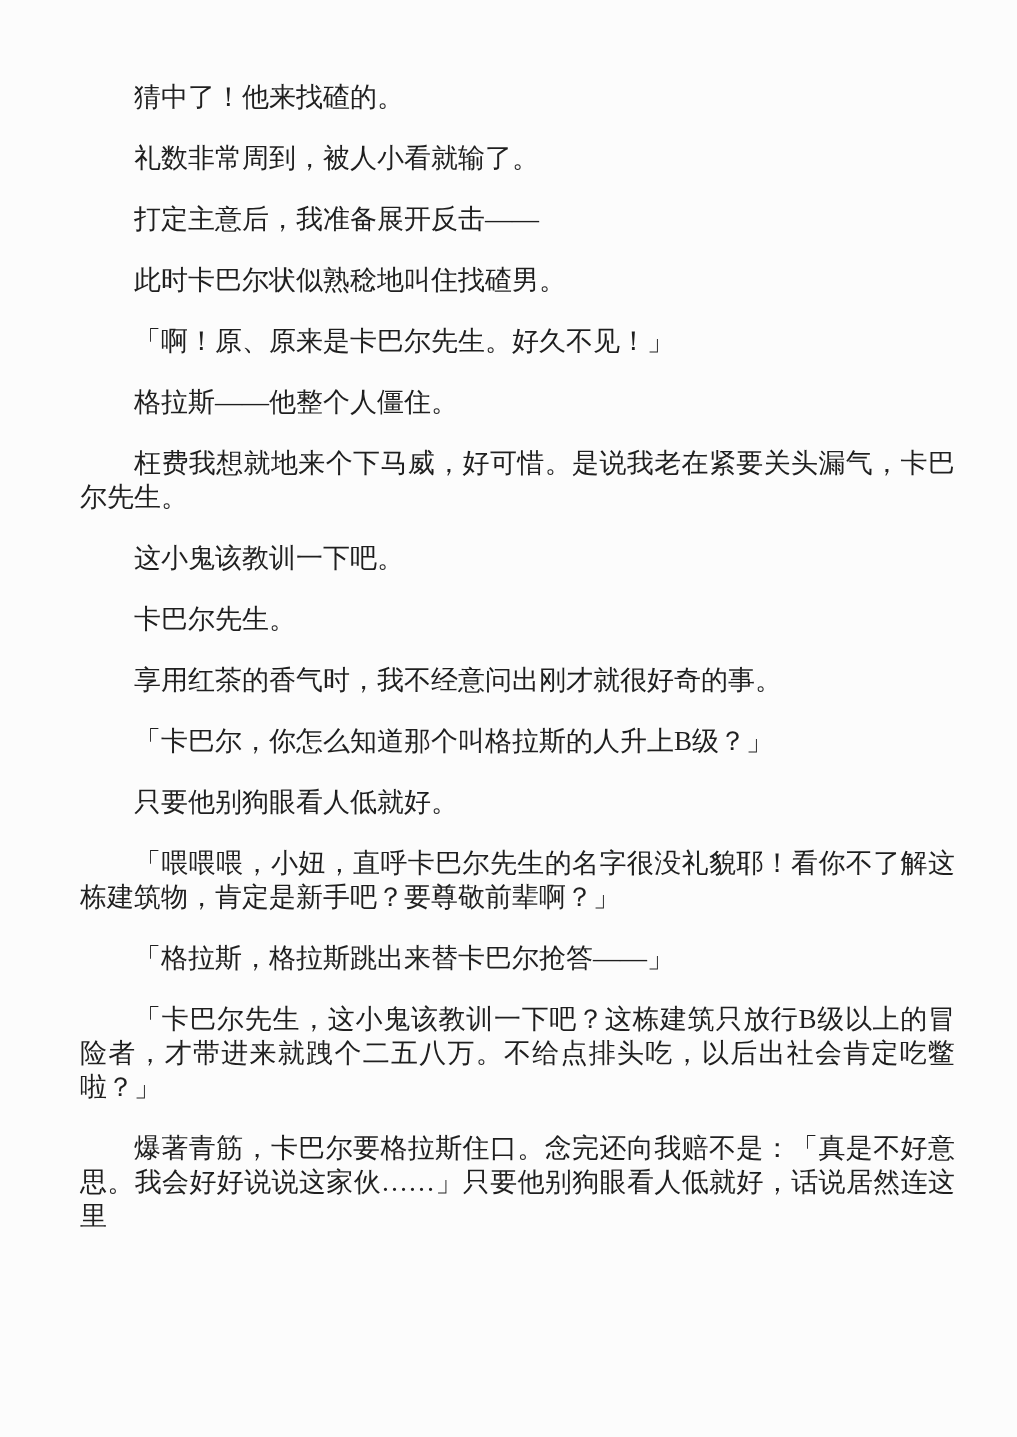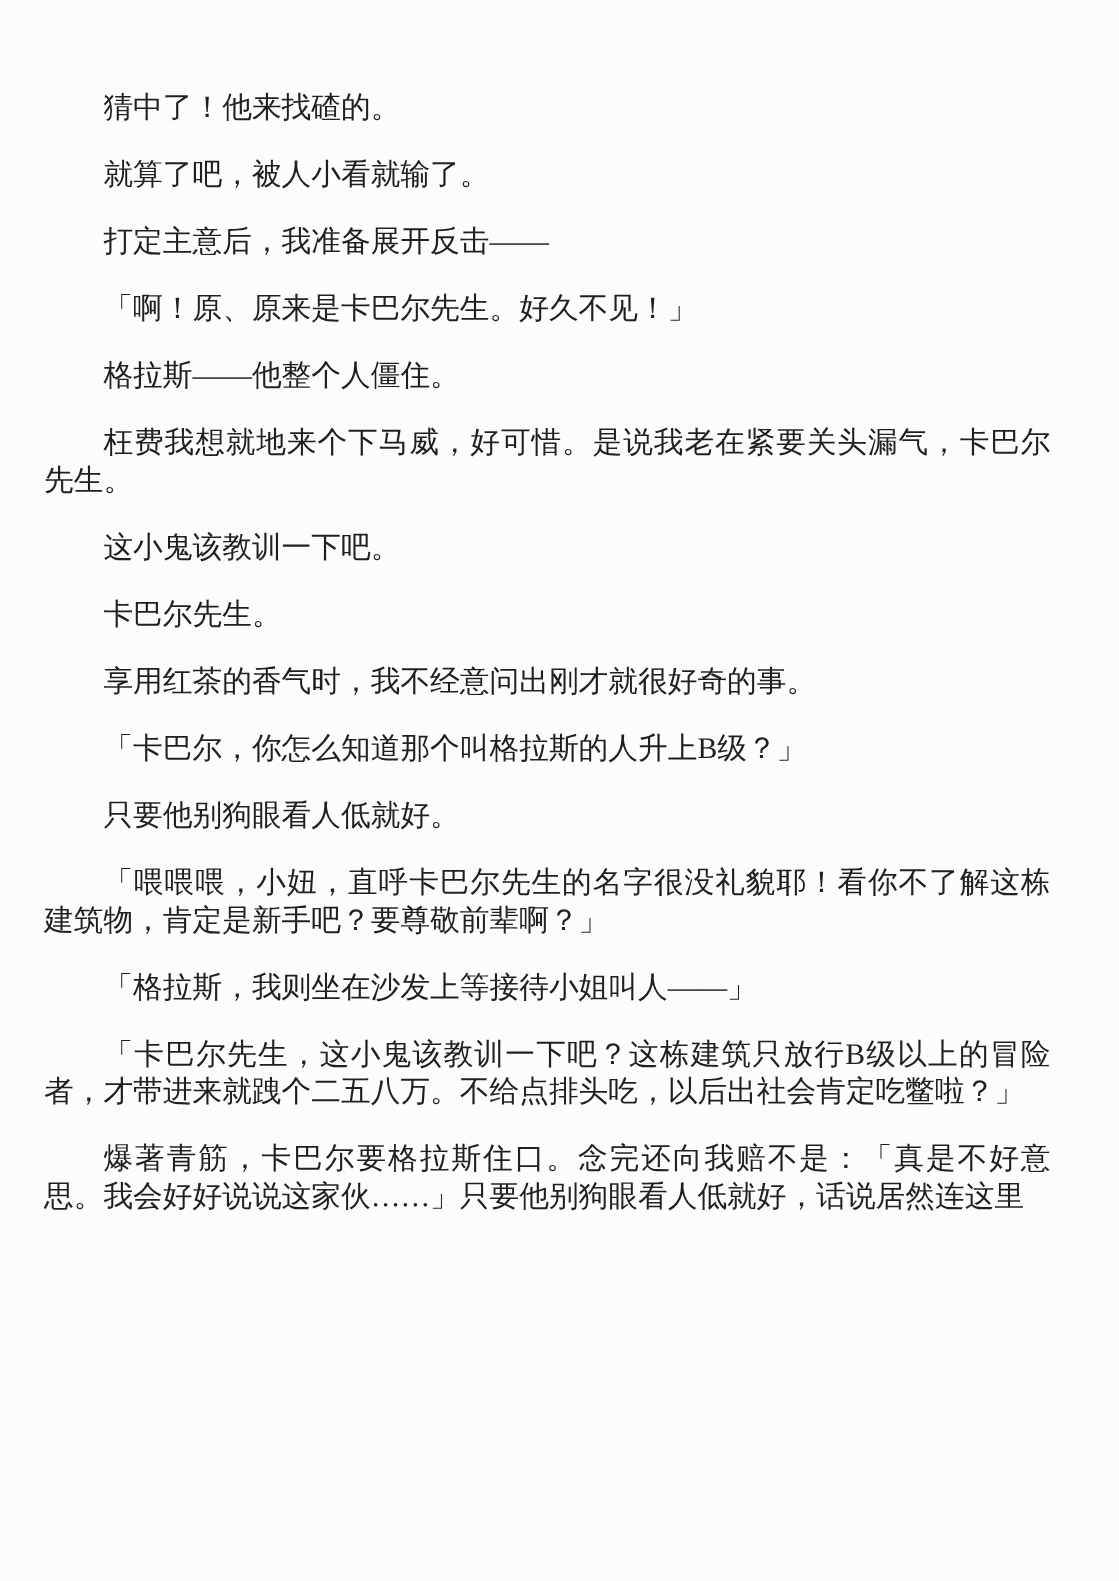--- a/index.html
+++ b/index.html
@@ -9,21 +9,21 @@
   body {
     width: 1017px;
     height: 1437px;
     background: #fcfcfc;
     overflow: hidden;
   }
   .page {
     box-sizing: border-box;
     width: 1017px;
     height: 1437px;
-    padding: 80px 62px 40px 40px;
+    padding: 80px 62px 40px 80px;
     background: #fcfcfc;
     border-radius: 30px;
   }
   .page-text {
     font-family: "Liberation Serif", "DejaVu Serif", serif;
     font-size: 27px;
     line-height: 34px;
     color: #1f1f1f;
     text-align: justify;
   }
@@ -32,28 +32,29 @@
     text-indent: 2em;
     word-break: break-all;
   }
 </style>
 </head>
 <body>
 
 <div class="page">
   <div class="page-text" id="page-text">
       <p>猜中了！他来找碴的。</p>
-      <p>就算了吧，被人小看就输了。</p>
+      <p>礼数非常周到，被人小看就输了。</p>
       <p>打定主意后，我准备展开反击——</p>
+      <p>此时卡巴尔状似熟稔地叫住找碴男。</p>
       <p>「啊！原、原来是卡巴尔先生。好久不见！」</p>
       <p>格拉斯——他整个人僵住。</p>
       <p>枉费我想就地来个下马威，好可惜。是说我老在紧要关头漏气，卡巴尔先生。</p>
       <p>这小鬼该教训一下吧。</p>
       <p>卡巴尔先生。</p>
       <p>享用红茶的香气时，我不经意问出刚才就很好奇的事。</p>
       <p>「卡巴尔，你怎么知道那个叫格拉斯的人升上B级？」</p>
       <p>只要他别狗眼看人低就好。</p>
       <p>「喂喂喂，小妞，直呼卡巴尔先生的名字很没礼貌耶！看你不了解这栋建筑物，肯定是新手吧？要尊敬前辈啊？」</p>
-      <p>「格拉斯，我则坐在沙发上等接待小姐叫人——」</p>
+      <p>「格拉斯，格拉斯跳出来替卡巴尔抢答——」</p>
       <p>「卡巴尔先生，这小鬼该教训一下吧？这栋建筑只放行B级以上的冒险者，才带进来就跩个二五八万。不给点排头吃，以后出社会肯定吃鳖啦？」</p>
       <p>爆著青筋，卡巴尔要格拉斯住口。念完还向我赔不是：「真是不好意思。我会好好说说这家伙……」只要他别狗眼看人低就好，话说居然连这里</p>
     </div>
 </div>
 
 </body></html>

